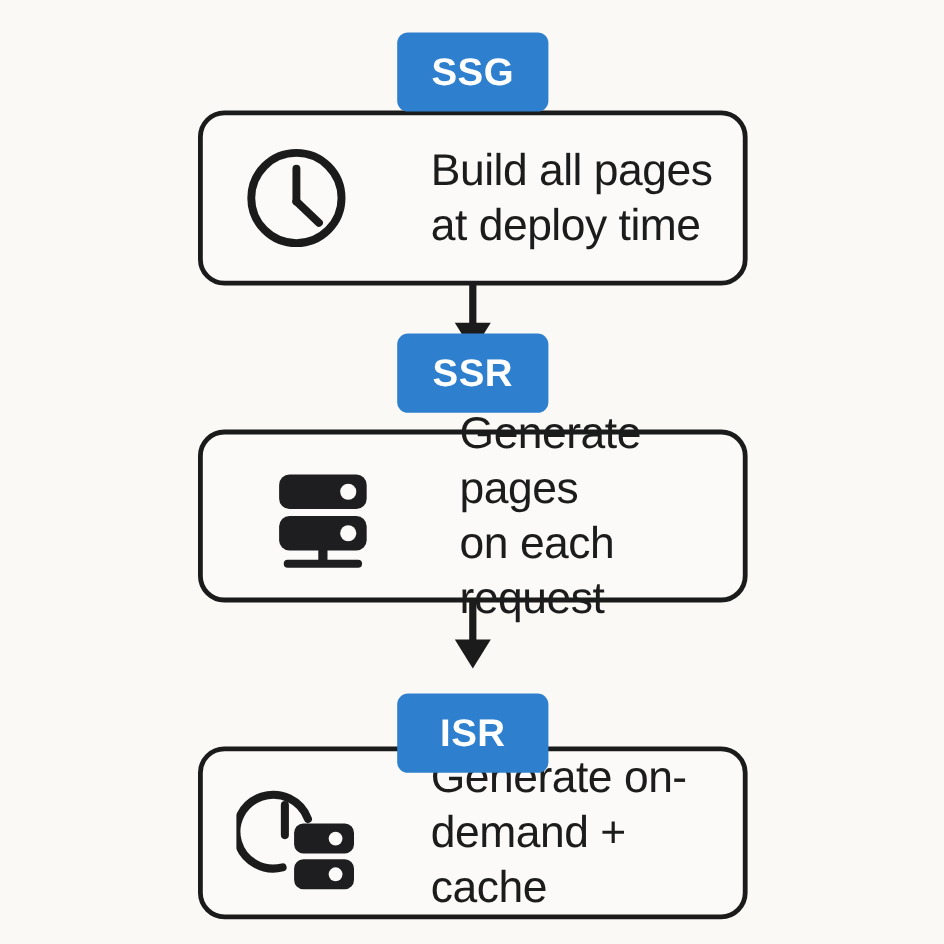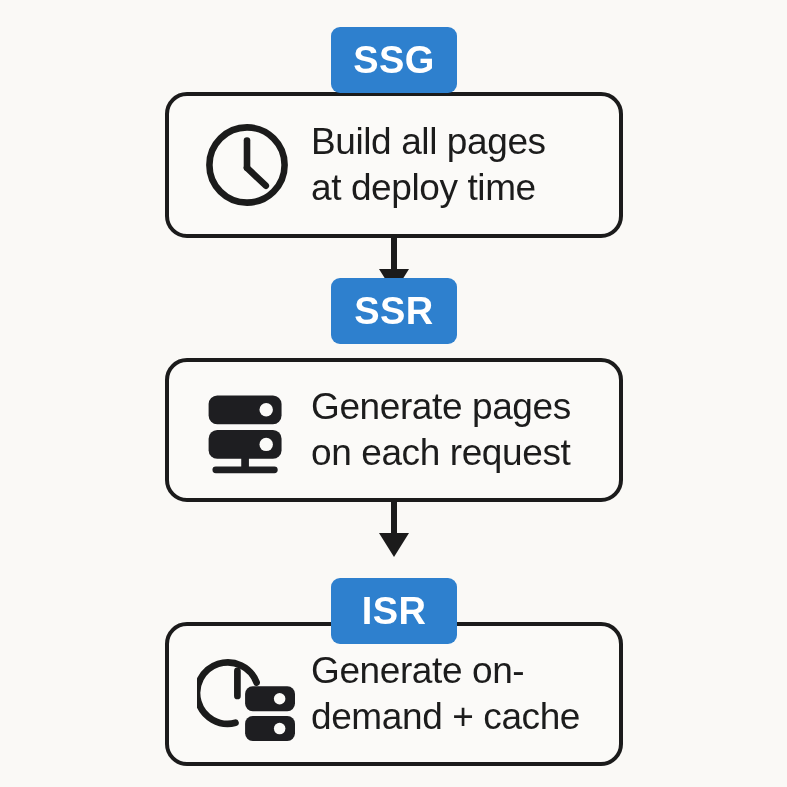--- a/index.html
+++ b/index.html
@@ -30,20 +30,21 @@
     position: absolute;
     left: 165px;
     width: 458px;
     box-sizing: border-box;
     background: #FBFAF8;
     border: 4px solid #1B1B1B;
     border-radius: 22px;
     display: flex;
     align-items: center;
     z-index: 1;
+    gap: 48px;
   }
 
   .card-icon {
     flex: 0 0 auto;
     width: 104px;
     margin-left: 26px;
     display: flex;
     align-items: center;
     justify-content: center;
   }
@@ -61,21 +62,21 @@
 
   
   .badge {
     position: absolute;
     left: 331px;
     width: 126px;
     height: 66px;
     background: #2E80CE;
     border-radius: 9px;
     color: #FFFFFF;
-    font-size: 38px;
+    font-size: 32px;
     font-weight: 700;
     letter-spacing: 0.4px;
     display: flex;
     align-items: center;
     justify-content: center;
     z-index: 3;
   }
 
   
   .arrow {
@@ -86,21 +87,21 @@
   }
   .arrow svg { display: block; }
 
   
   #badge-ssg { top: 27px; }
   #card-ssg  { top: 92px; height: 146px; }
   #arrow-1   { top: 236px; height: 60px; }
 
   
   #badge-ssr { top: 278px; }
-  #card-ssr  { top: 358px; height: 144px; }
+  #card-ssr  { top: 358px; height: 144px; padding-left: 24px; }
   #arrow-2   { top: 500px; height: 60px; }
 
   
   #badge-isr { top: 558px; margin-top: 20px; }
   #card-isr  { top: 622px; height: 144px; }
 </style>
 </head>
 <body>
 
 <div id="flow">

